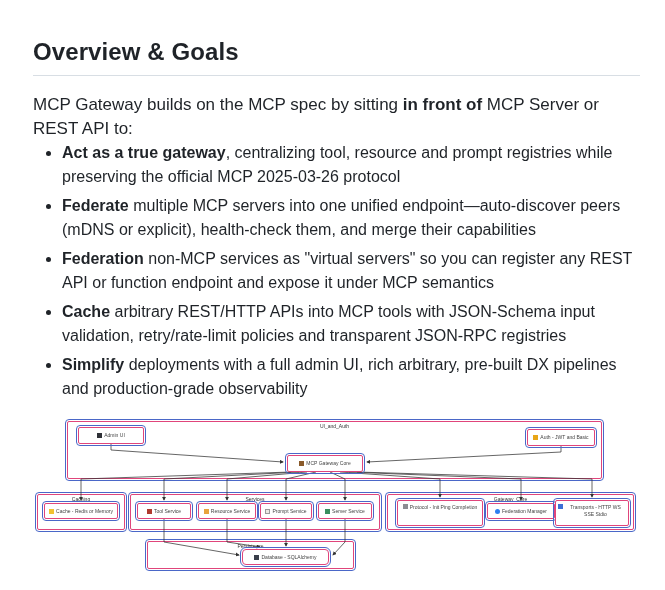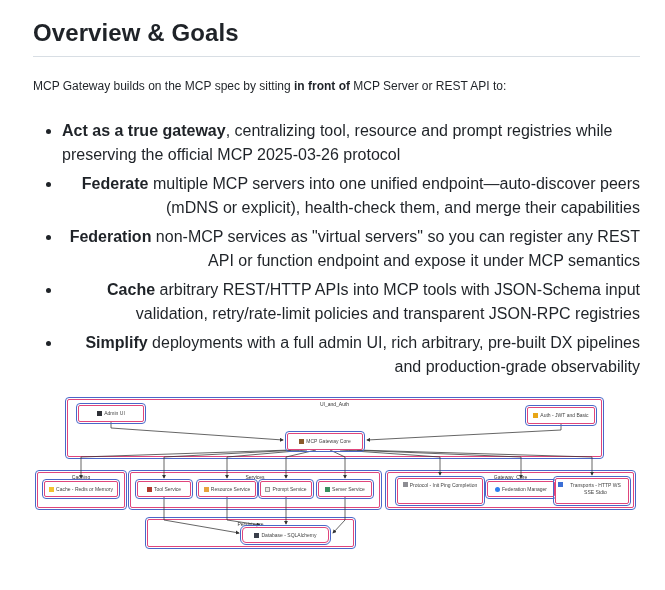--- a/index.html
+++ b/index.html
@@ -8,27 +8,28 @@
     width: 665px; height: 590px; overflow: hidden;
     font-family: "Liberation Sans", sans-serif;
     color: #1f2328;
   }
   .content { padding: 19px 25px 0 33px; }
 
   .h2 {
     font-size: 24px; font-weight: 600; letter-spacing: 0.1px;
     padding-bottom: 9px; border-bottom: 1px solid #d8dee4;
     margin-bottom: 17px;
+    margin-top: 19px;
   }
-  .para { font-size: 12px; line-height: 24px; margin-bottom: 21px; max-width: 608px; }
+  .para { font-size: 17px; line-height: 24px; max-width: 608px; }
   .para strong, li strong { font-weight: 700; }
 
   ul.goals { list-style: disc; padding-left: 29px; max-width: 607px; margin-bottom: 3px; }
   ul.goals li { font-size: 16px; line-height: 24px; }
-  ul.goals li + li { margin-top: 5px; text-align: right; }
+  ul.goals li + li { margin-top: 5px; }
 
   
   .diagram { position: relative; width: 610px; height: 180px; margin-left: 2px; margin-top: 8px;
              font-size: 5px; color: #444; }
   .diagram svg.arrows { position: absolute; left: 0; top: 0; z-index: 2; pointer-events: none; }
 
   .group {
     position: absolute; background: #ffffff;
     border: 1px solid #e0457b; border-radius: 2px;
     outline: 1px solid #4a67c8; outline-offset: 1px;

